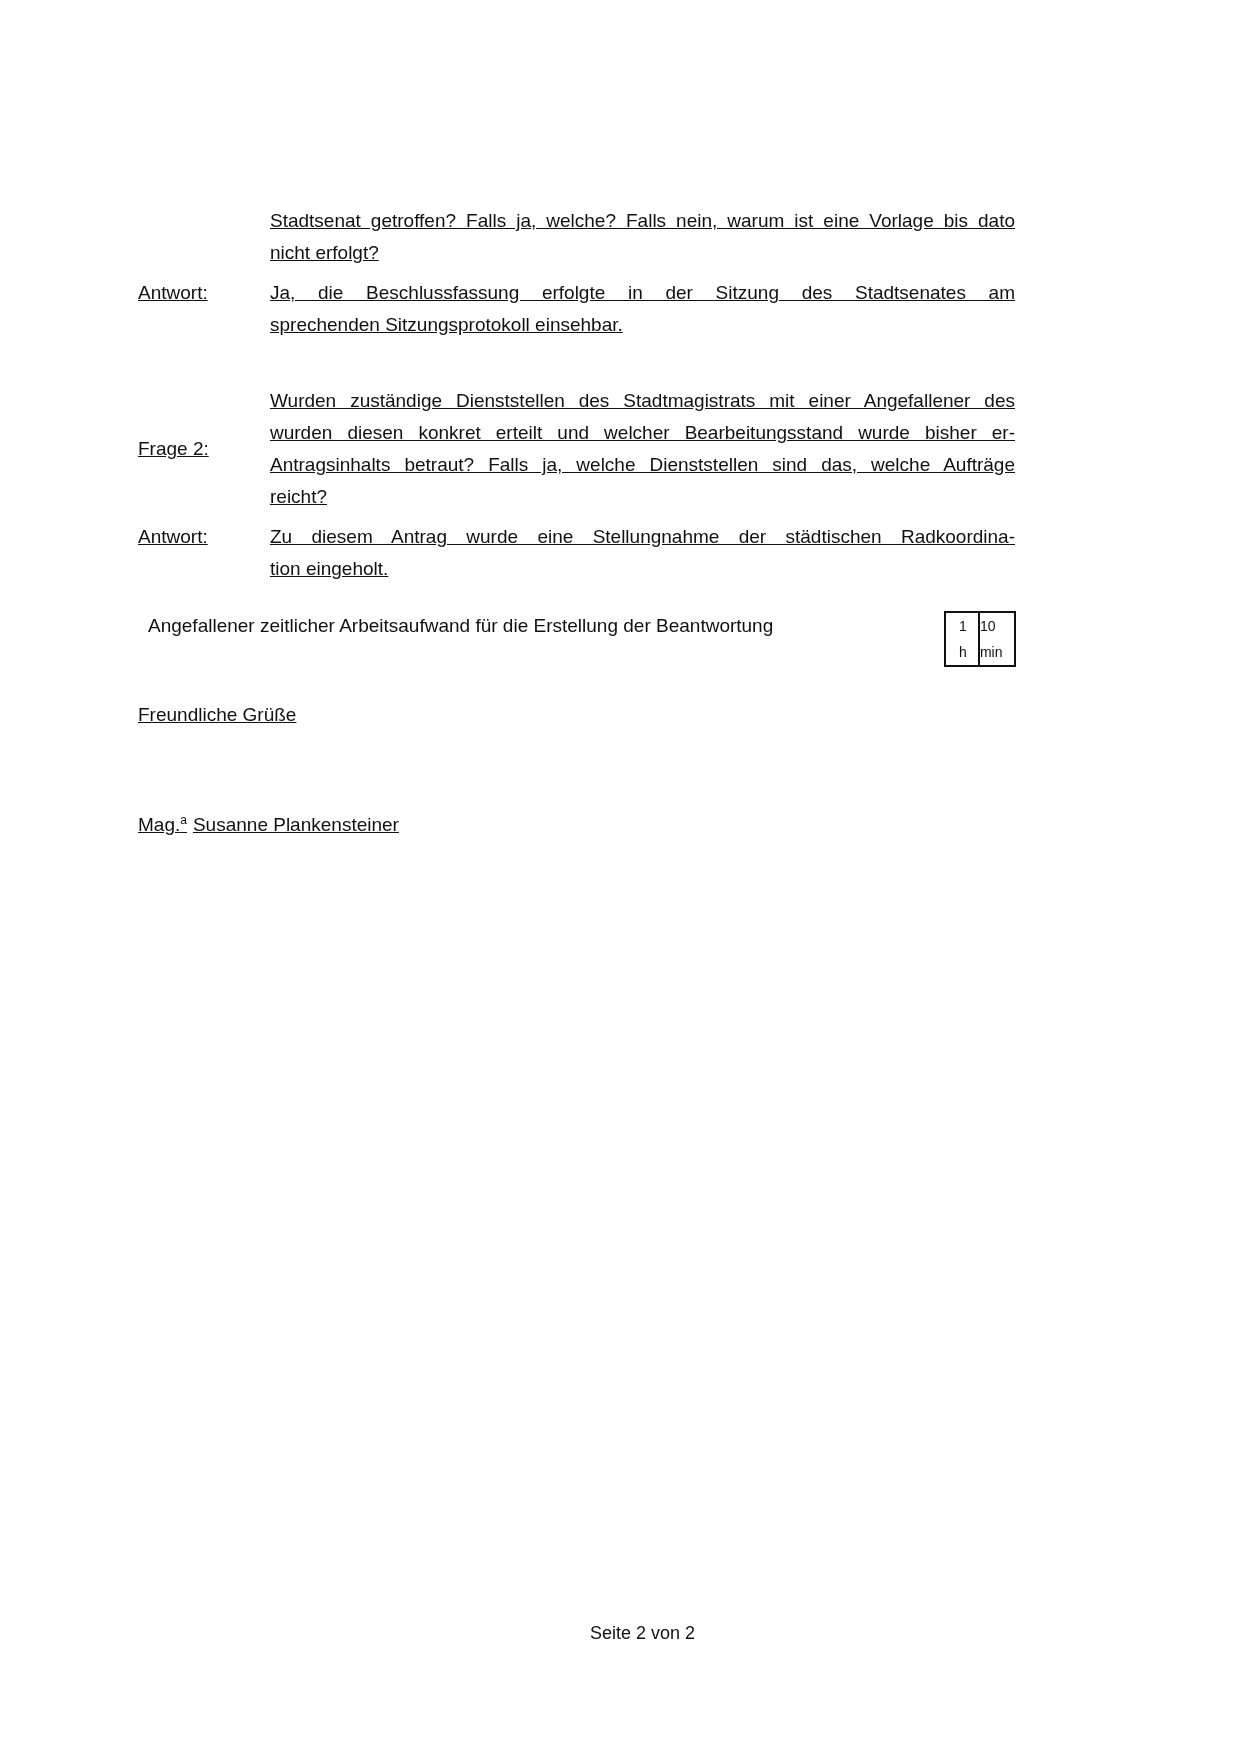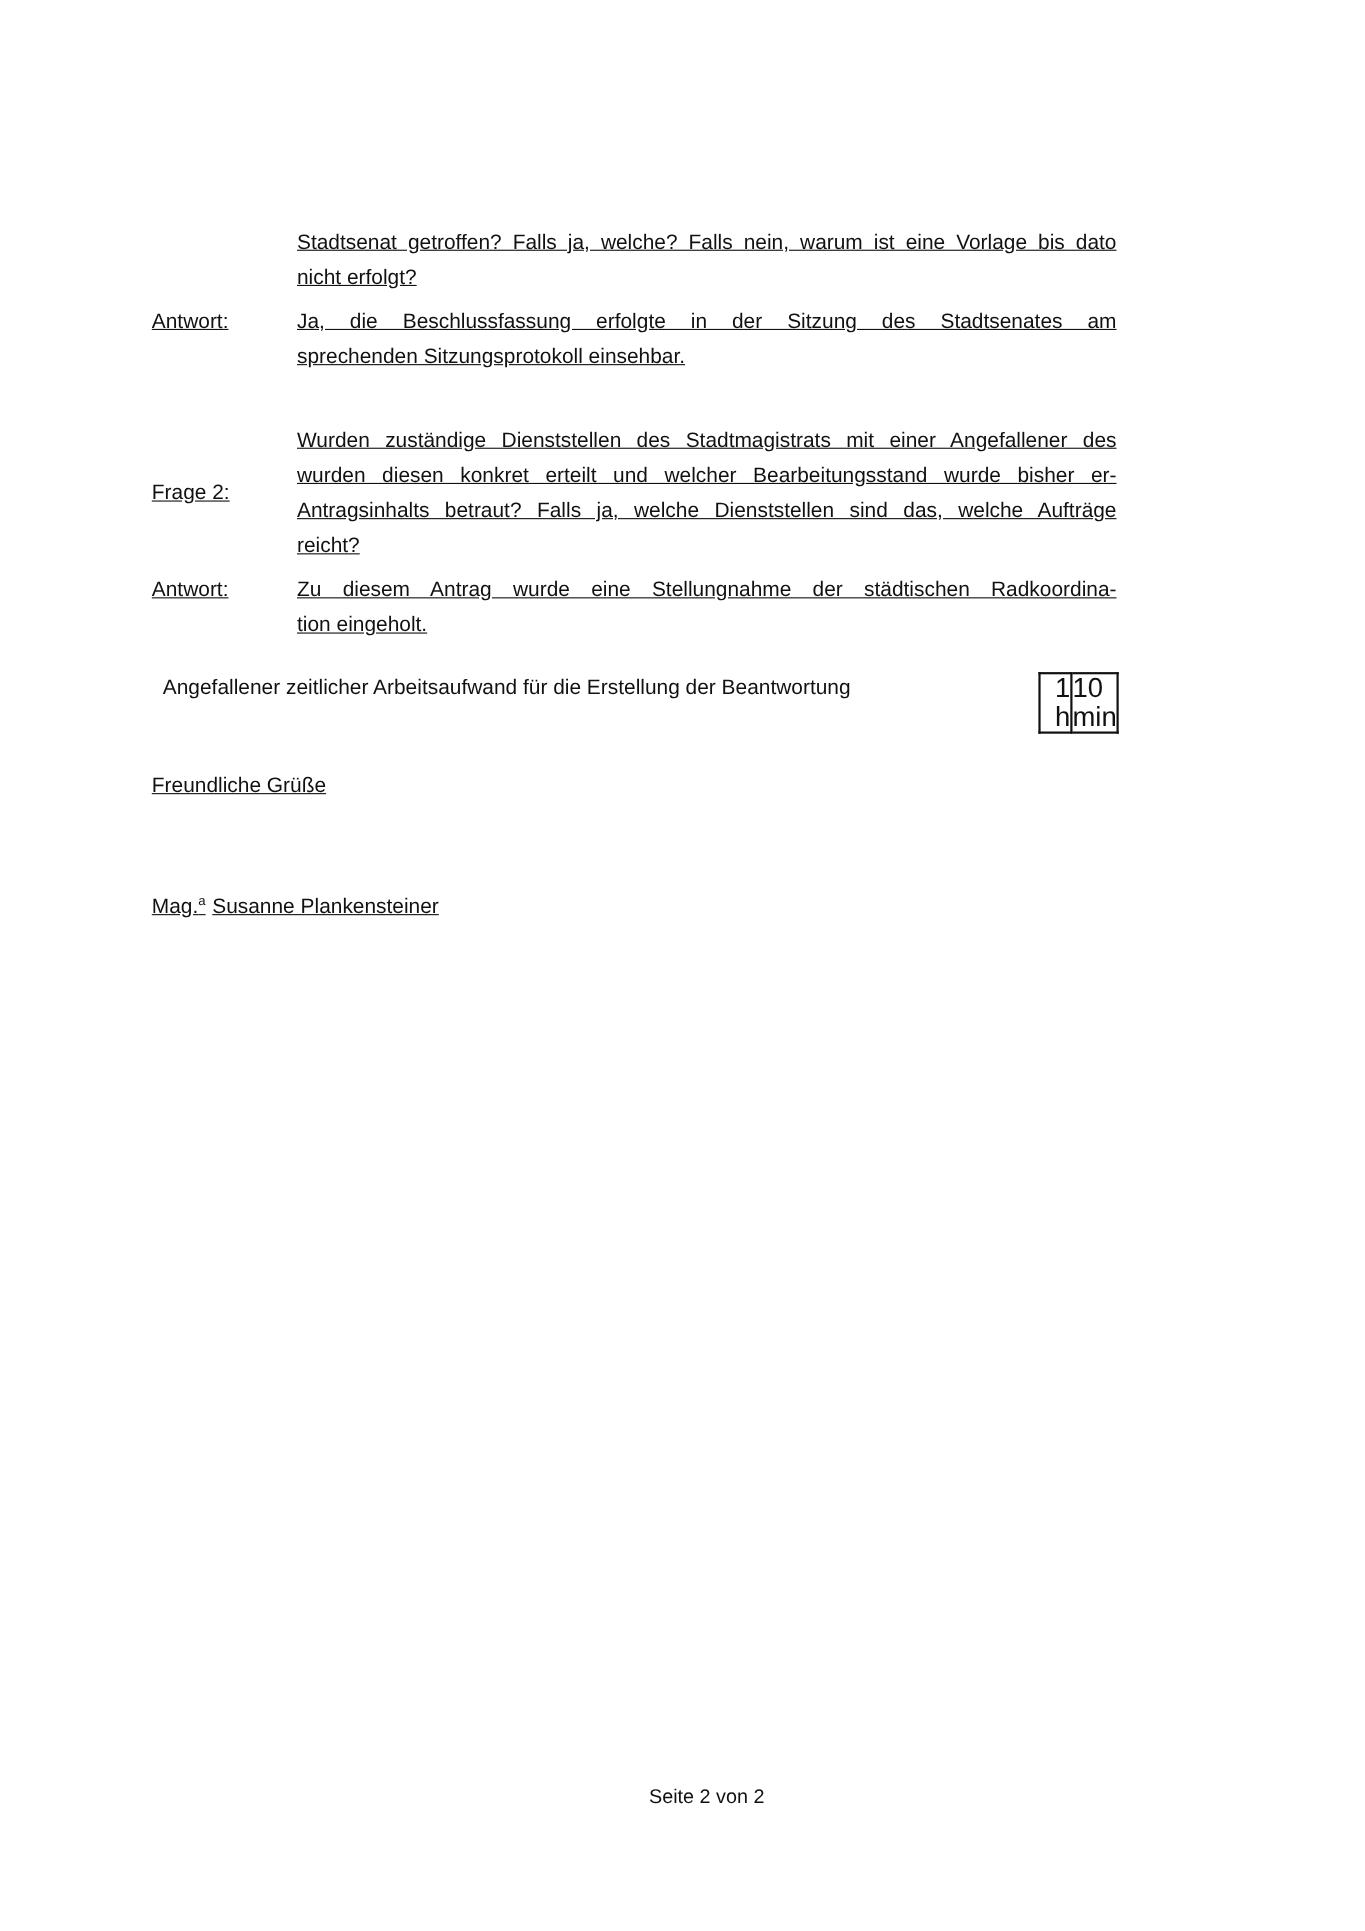--- a/index.html
+++ b/index.html
@@ -45,21 +45,21 @@
   .effort-table {
     position: absolute;
     left: 806px;
     top: 0;
     border-collapse: collapse;
   }
   .effort-table td {
     border: 2px solid #111111;
     height: 26px;
     padding: 0;
-    font-size: 25px;
+    font-size: 14px;
     line-height: 26px;
     vertical-align: middle;
   }
   .effort-cell-hours   { width: 78px; padding-left: 13px !important; text-align: left; }
   .effort-cell-minutes { width: 95px; text-align: left; }
 
   .closing   { margin-top: 58px; }
   .signature { margin-top: 78px; }
   .signature sup {
     font-size: 12px;

